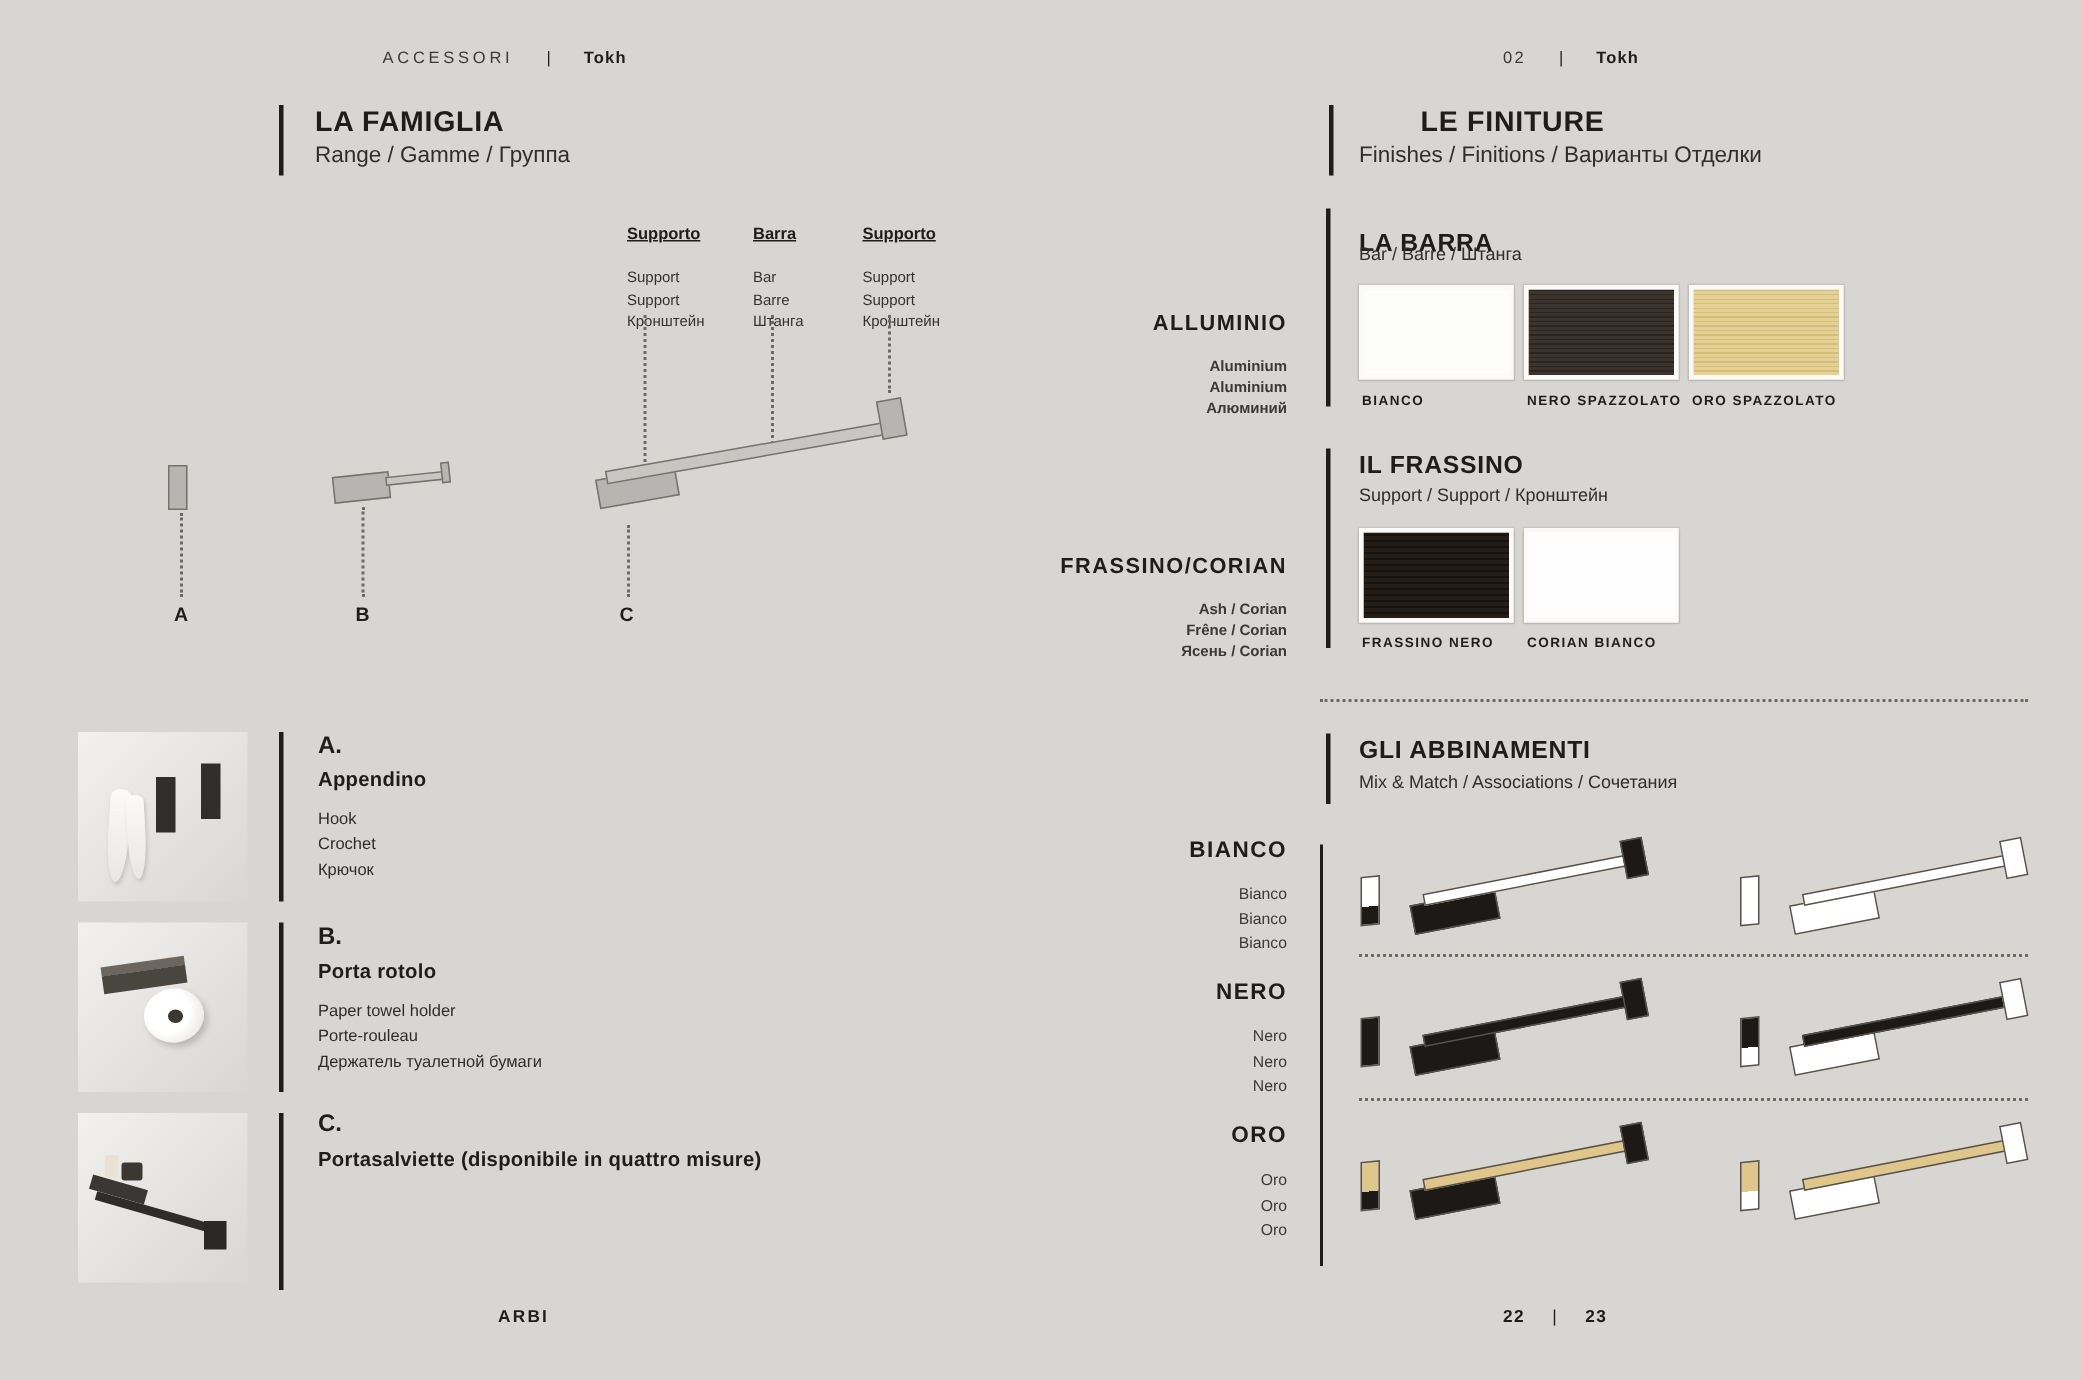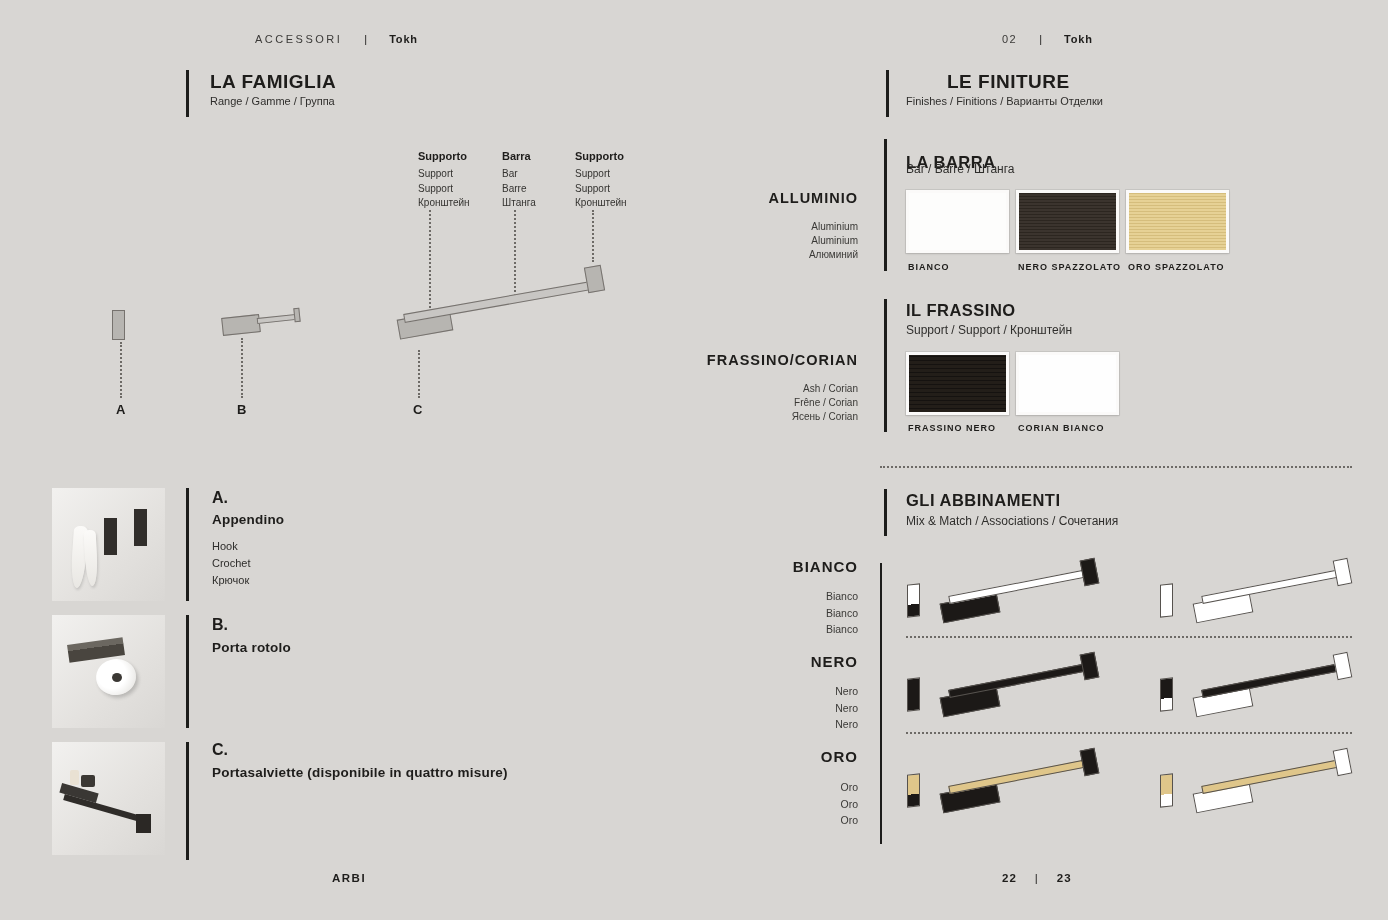--- a/index.html
+++ b/index.html
@@ -15,46 +15,46 @@
   .runhead{display:flex; align-items:baseline; gap:22px; font-size:11px;}
   .runhead .cat{letter-spacing:2.5px; color:#3b3a38;}
   .runhead .pipe{color:#1e1d1b; font-size:11px;}
   .runhead .coll{font-weight:bold; letter-spacing:.8px;}
   .runfoot{font-size:11.5px; font-weight:bold; letter-spacing:1.5px;}
   .runfoot-pg{display:flex; gap:18px; font-size:11.5px; font-weight:bold; letter-spacing:1px;}
 
   
   .vbar{background:#1d1d1b; width:3px;}
   .sec-title{font-size:19px; font-weight:bold; letter-spacing:.5px; white-space:nowrap;}
-  .sec-sub{font-size:11px; color:#2f2e2c; white-space:nowrap;}
+  .sec-sub{font-size:15px; color:#2f2e2c; white-space:nowrap;}
   .sec-title.small{font-size:16.5px;}
 
   
   .dlabel{width:78px;}
-  .dlabel .t{font-size:11px; font-weight:bold; margin-bottom:5px; white-space:nowrap;}
+  .dlabel .t{font-size:11px; font-weight:bold; margin-bottom:17px; white-space:nowrap;text-decoration:underline;}
   .dlabel .l{font-size:10px; line-height:14.5px; color:#343330; white-space:nowrap;}
   .leader-v{width:0; border-left:2px dotted #6d6a66;}
   .dletter{font-size:13px; font-weight:bold;}
   .sketch{background:#b7b5b1; border:1px solid #76726e;}
   .sketch.bar{background:#c8c6c3;}
 
   
   .photo{width:113px; height:113px; background:linear-gradient(135deg,#f2f1ef 0%,#e3e1de 60%,#d9d7d4 100%); overflow:hidden; position:absolute;}
   .prod-letter{font-size:16px; font-weight:bold;}
   .prod-name{font-size:13.5px; font-weight:bold; letter-spacing:.2px; white-space:nowrap;}
   .prod-tr{font-size:11px; line-height:17px; color:#2e2d2b; white-space:nowrap;}
 
   
   .ink{background:#312e2b;}
   .towel{background:linear-gradient(180deg,#fbfaf8,#e9e7e3); box-shadow:1px 2px 3px rgba(0,0,0,.15);}
 
   
-  .margin-label{width:250px; text-align:right;}
+  .margin-label{width:250px; text-align:right;margin-top:18px;}
   .margin-label .mt{font-size:14.5px; font-weight:bold; letter-spacing:1px; white-space:nowrap;}
-  .margin-label .ml{font-size:10px; line-height:14px; color:#3a3936; white-space:nowrap;}
+  .margin-label .ml{font-size:10px; line-height:14px; color:#3a3936; white-space:nowrap;font-weight:bold;}
 
   
   .swatch{width:97px; height:57px; border:3px solid #fbfaf9; box-shadow:0 0 0 1px rgba(0,0,0,.07), 0 1px 2px rgba(0,0,0,.12);}
   .sw-bianco{background:#fdfdfc;}
   .sw-nero-spazzolato{background:repeating-linear-gradient(0deg,#3b342e 0 2px,#2c2620 2px 3px);}
   .sw-oro-spazzolato{background:repeating-linear-gradient(0deg,#e6d195 0 2px,#d5bd7c 2px 3px);}
   .sw-frassino-nero{background:repeating-linear-gradient(0deg,#231e19 0 3px,#151210 3px 4px);}
   .sw-corian-bianco{background:#fefefe;}
   .sw-label{font-size:9px; font-weight:bold; letter-spacing:1px; white-space:nowrap;}
 
@@ -145,20 +145,25 @@
   </div>
 
   <div class="photo" style="left:52px; top:615px;">
     <div class="abs" style="left:16px; top:26px; width:56px; height:18px; background:linear-gradient(180deg,#6b6760 0 35%, #49453f 35%); transform:rotate(-8deg);"></div>
     <div class="abs" style="left:44px; top:44px; width:40px; height:36px; border-radius:50%; background:radial-gradient(circle at 40% 40%, #ffffff 0 45%, #dddbd7 100%); transform:rotate(-8deg); box-shadow:2px 3px 4px rgba(0,0,0,.18);"></div>
     <div class="abs" style="left:60px; top:58px; width:10px; height:9px; border-radius:50%; background:#3b3834;"></div>
   </div>
   <div class="abs vbar" style="left:186px; top:615px; height:113px;"></div>
   <div class="abs prod-letter" style="left:212px; top:616px;">B.</div>
   <div class="abs prod-name" style="left:212px; top:640px;">Porta rotolo</div>
+  <div class="abs" style="left:212px; top:666px;">
+    <div class="prod-tr">Paper towel holder</div>
+    <div class="prod-tr">Porte-rouleau</div>
+    <div class="prod-tr">Держатель туалетной бумаги</div>
+  </div>
 
   <div class="photo" style="left:52px; top:742px;">
     <div class="abs" style="left:18px; top:28px; width:9px; height:15px; border-radius:2px; background:#e9e1d3;"></div>
     <div class="abs" style="left:29px; top:33px; width:14px; height:12px; border-radius:2px; background:#3b3834;"></div>
     <div class="abs" style="left:8px; top:46px; width:38px; height:10px; background:#3a3734; transform:rotate(16deg);"></div>
     <div class="abs" style="left:12px; top:52px; width:88px; height:6px; background:#2f2c29; transform:rotate(16deg); transform-origin:left center;"></div>
     <div class="abs" style="left:84px; top:72px; width:15px; height:19px; background:#2b2825;"></div>
   </div>
   <div class="abs vbar" style="left:186px; top:742px; height:118px;"></div>
   <div class="abs prod-letter" style="left:212px; top:741px;">C.</div>

